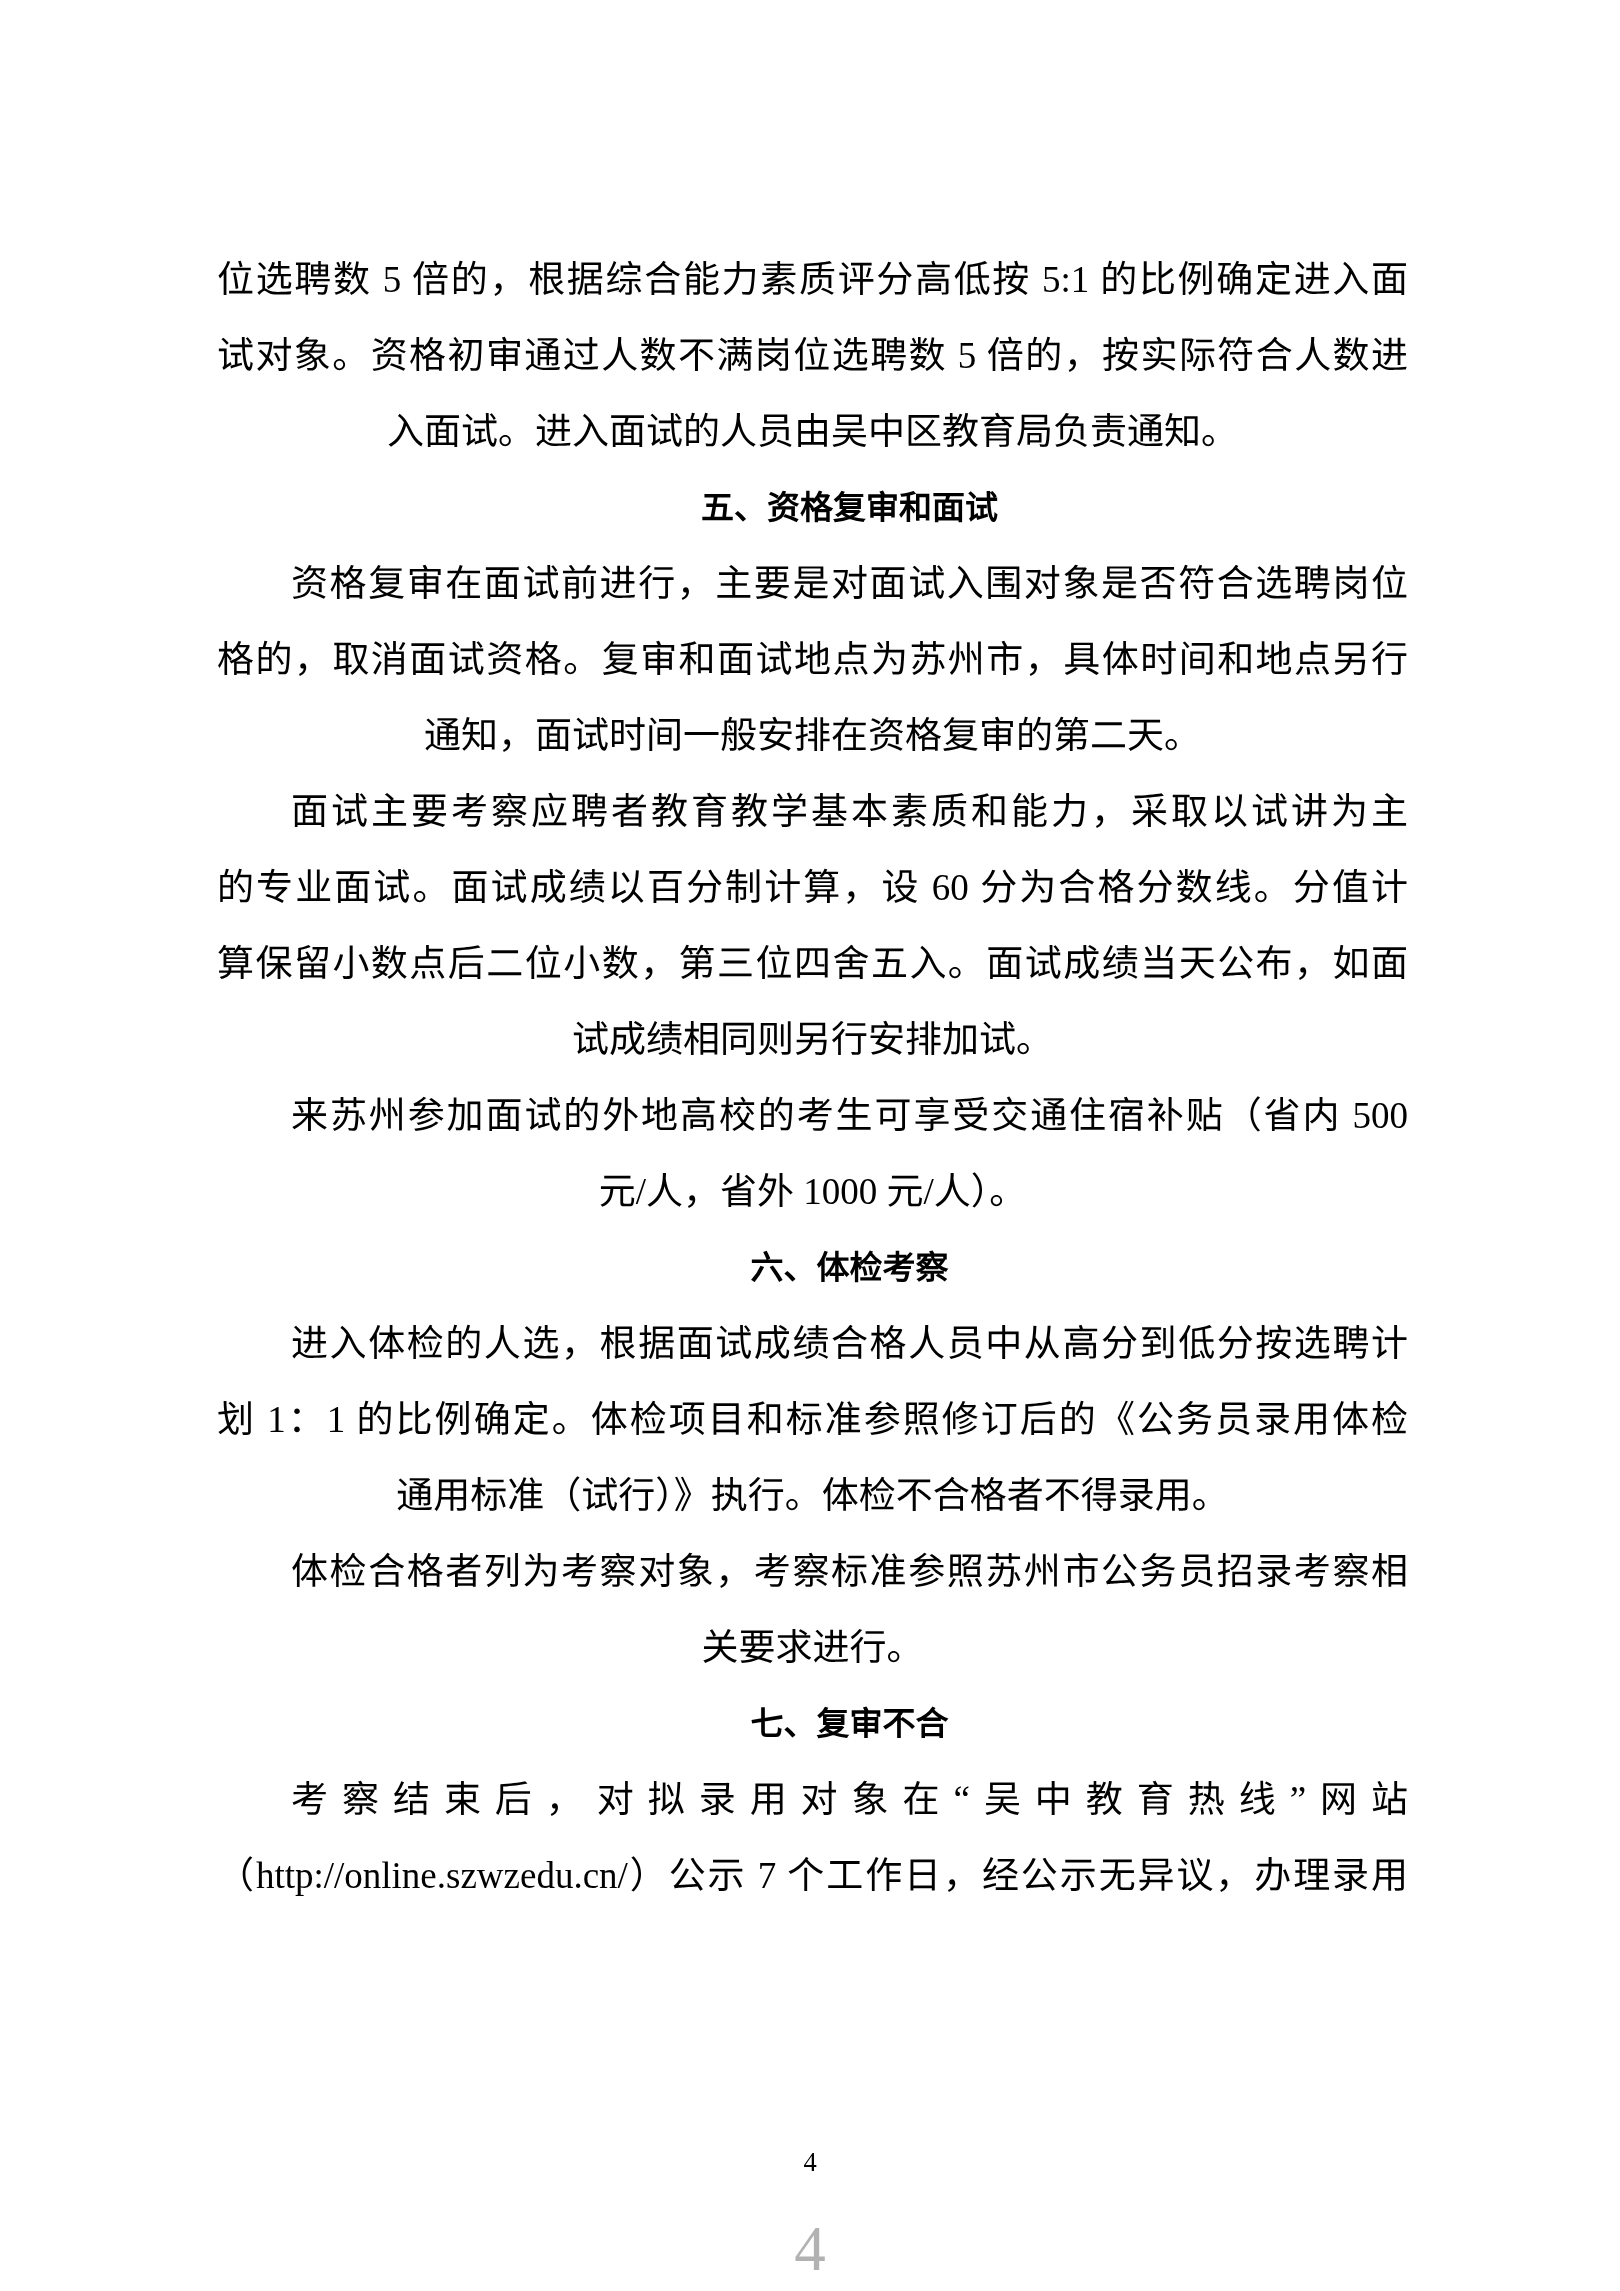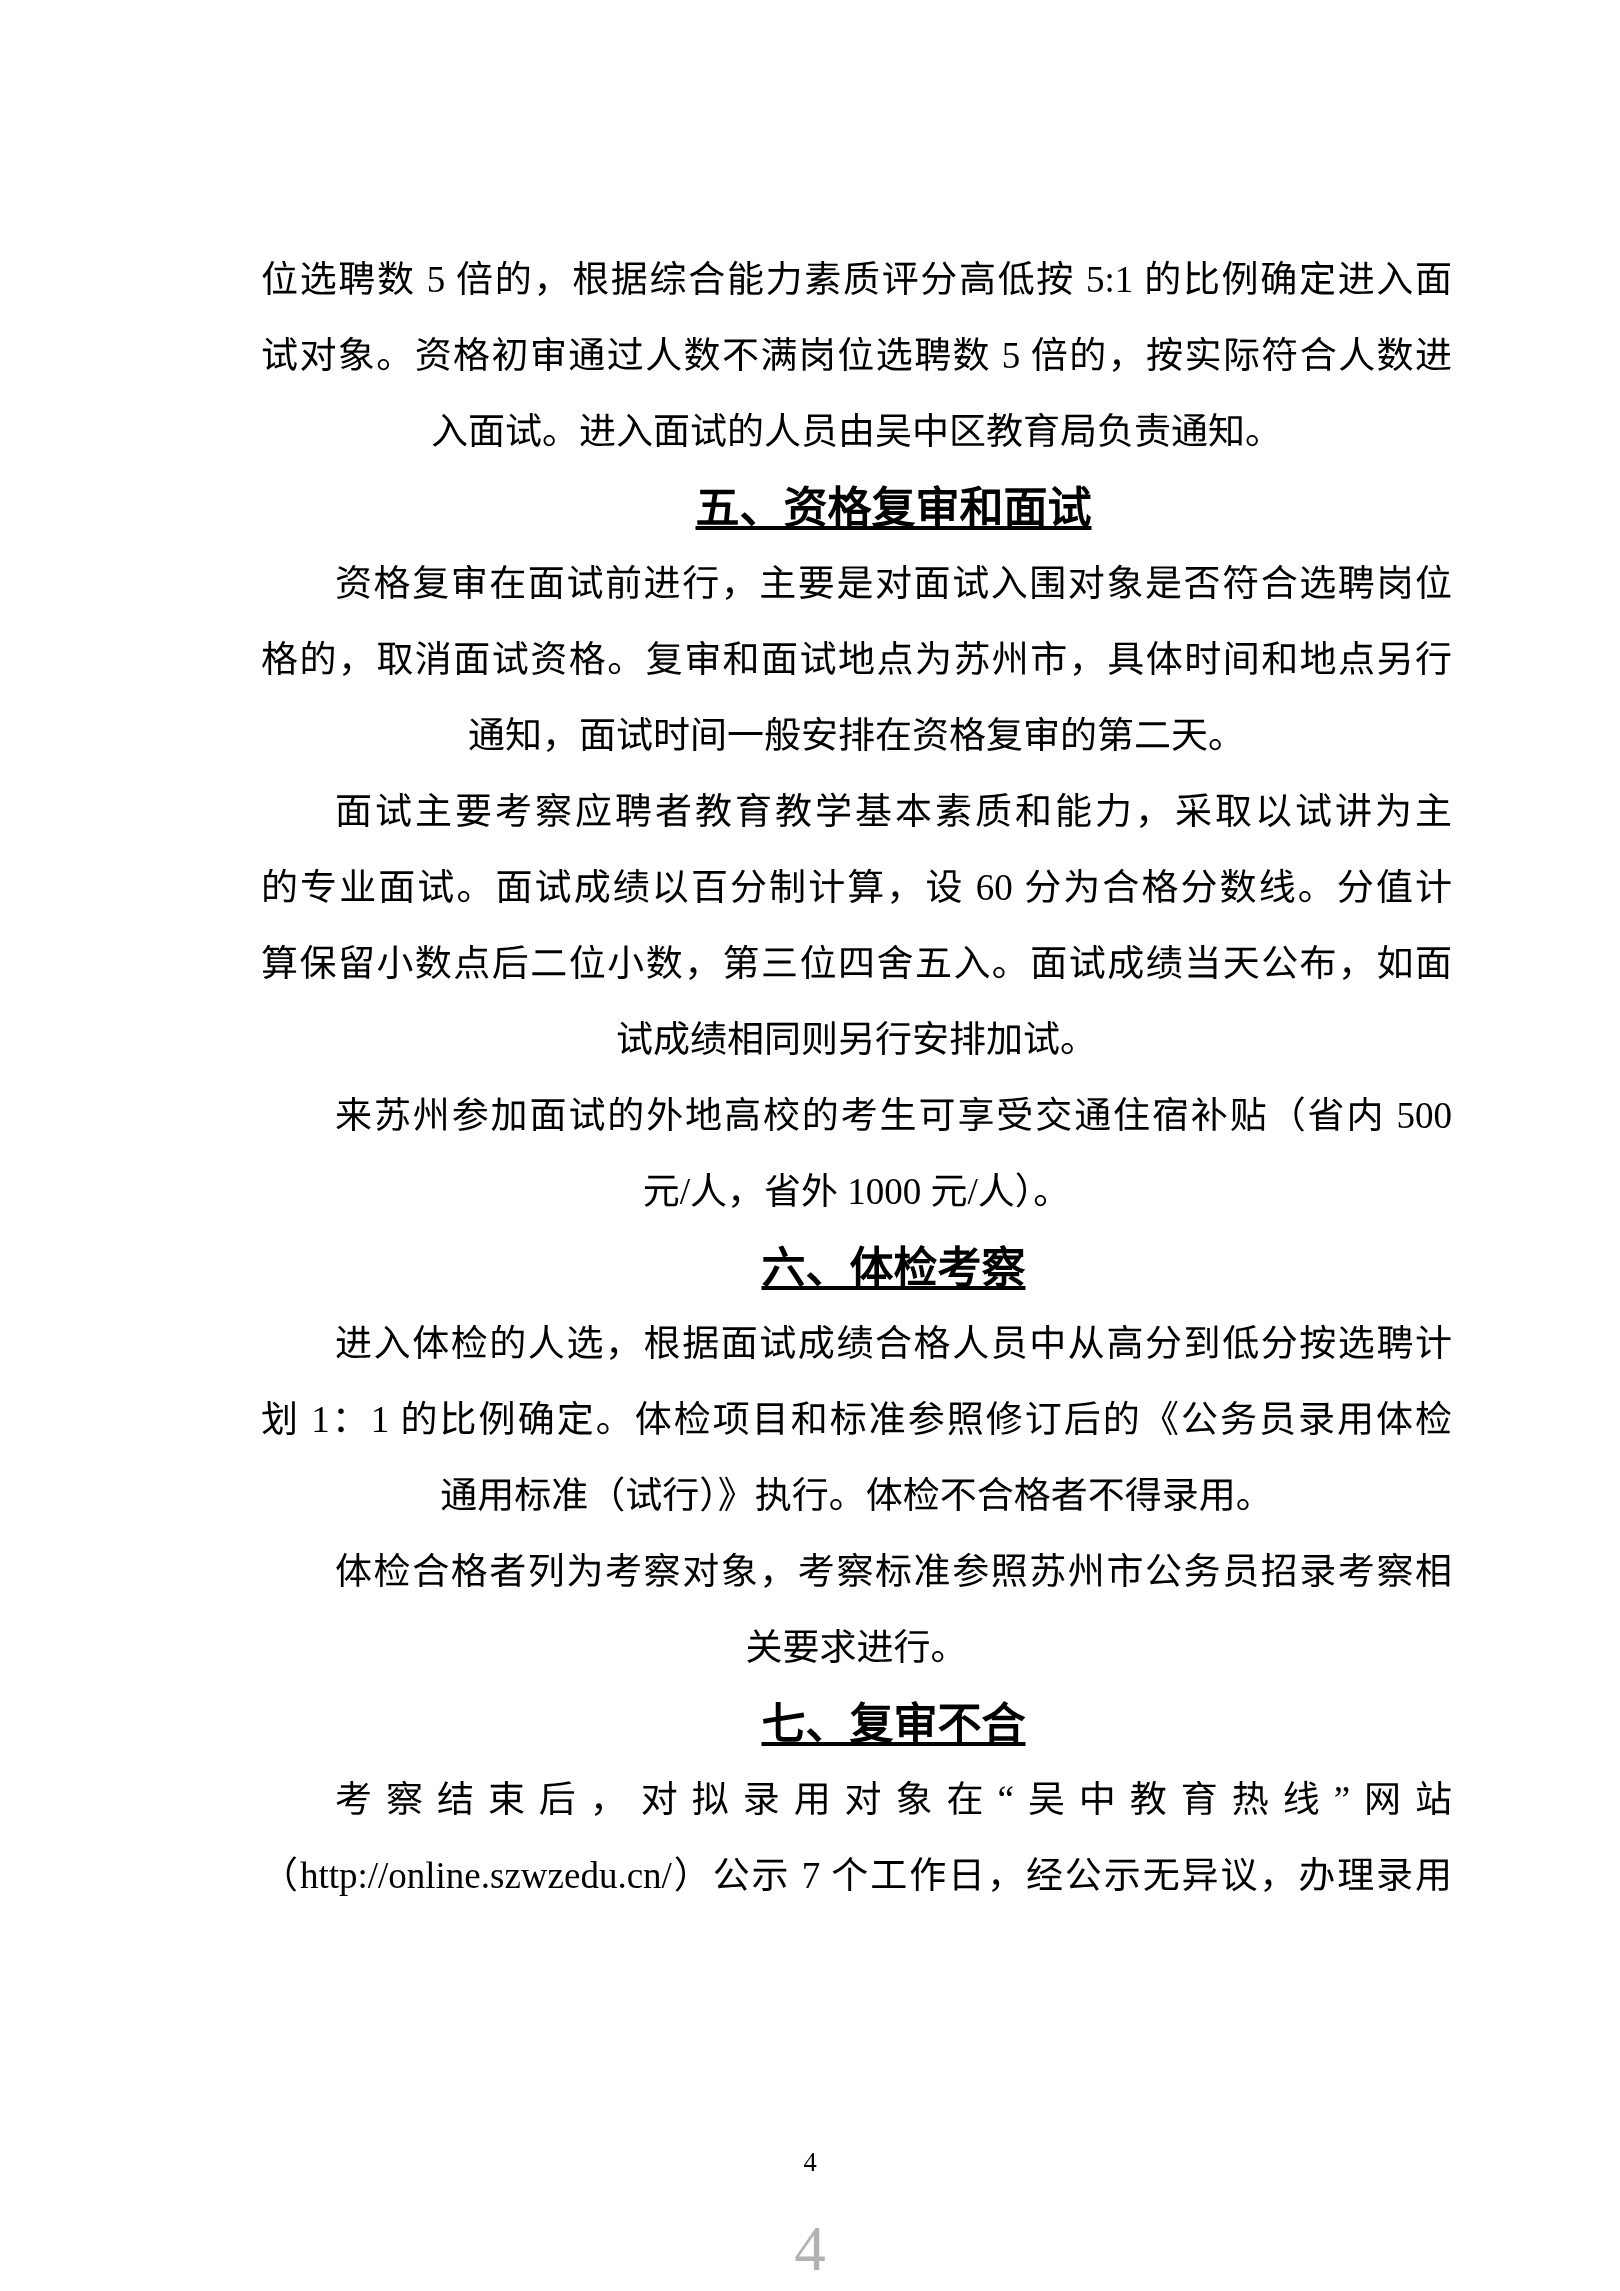--- a/index.html
+++ b/index.html
@@ -14,41 +14,39 @@
     background: #ffffff;
     color: #000000;
     font-family: "Liberation Serif", "DejaVu Serif", serif;
     overflow: hidden;
   }
   .content {
     position: absolute;
     left: 217px;
     top: 242px;
     width: 1191px;
-    margin-left: 44px;
   }
   .line {
     height: 76px;
     line-height: 76px;
     font-size: 37px;
     white-space: nowrap;
     text-align: center;
   }
   .line.justify {
     text-align: justify;
     text-align-last: justify;
   }
   .line.indent {
     padding-left: 74px;
   }
   .line.heading {
     font-family: "Liberation Sans", "DejaVu Sans", sans-serif;
     font-weight: bold;
-    font-size: 44px;
-    text-decoration: underline;
+    font-size: 33px;
   }
   .footer-page-number {
     position: absolute;
     left: 0;
     top: 2147px;
     width: 100%;
     text-align: center;
     font-size: 26.5px;
     color: #000000;
   }

